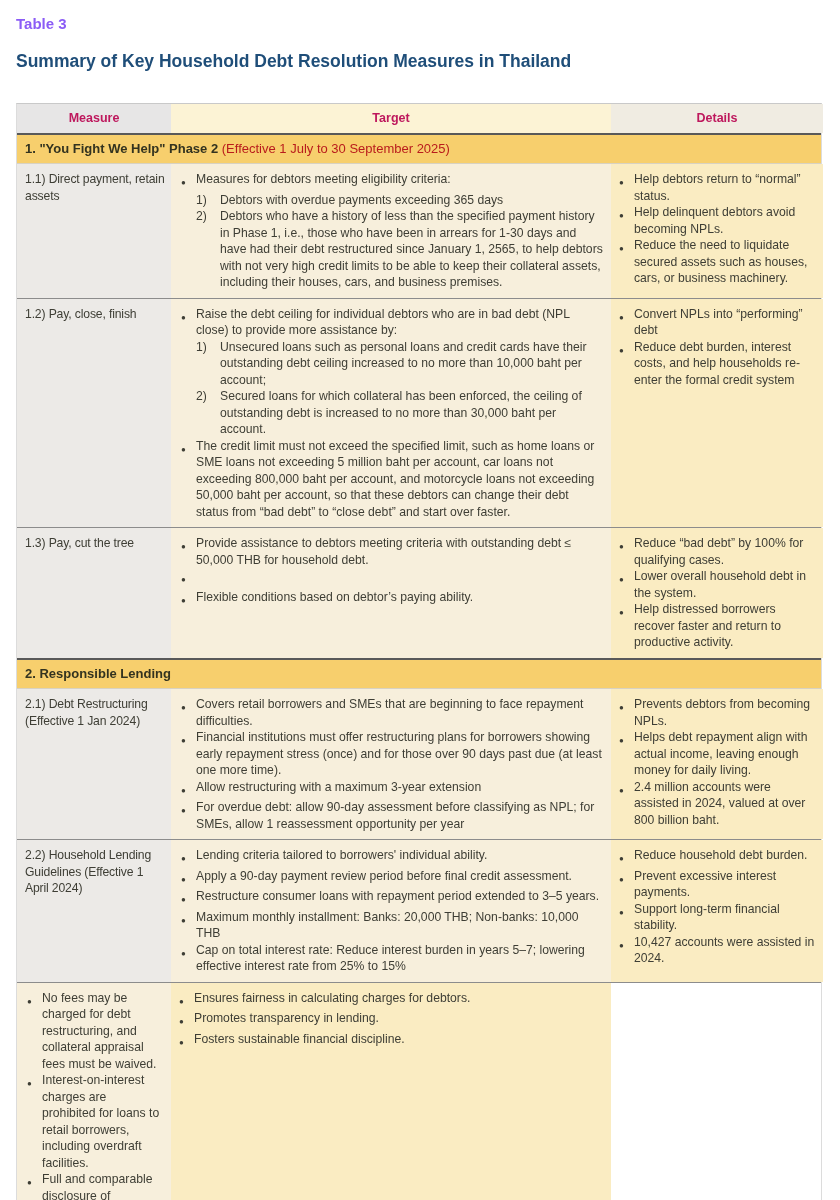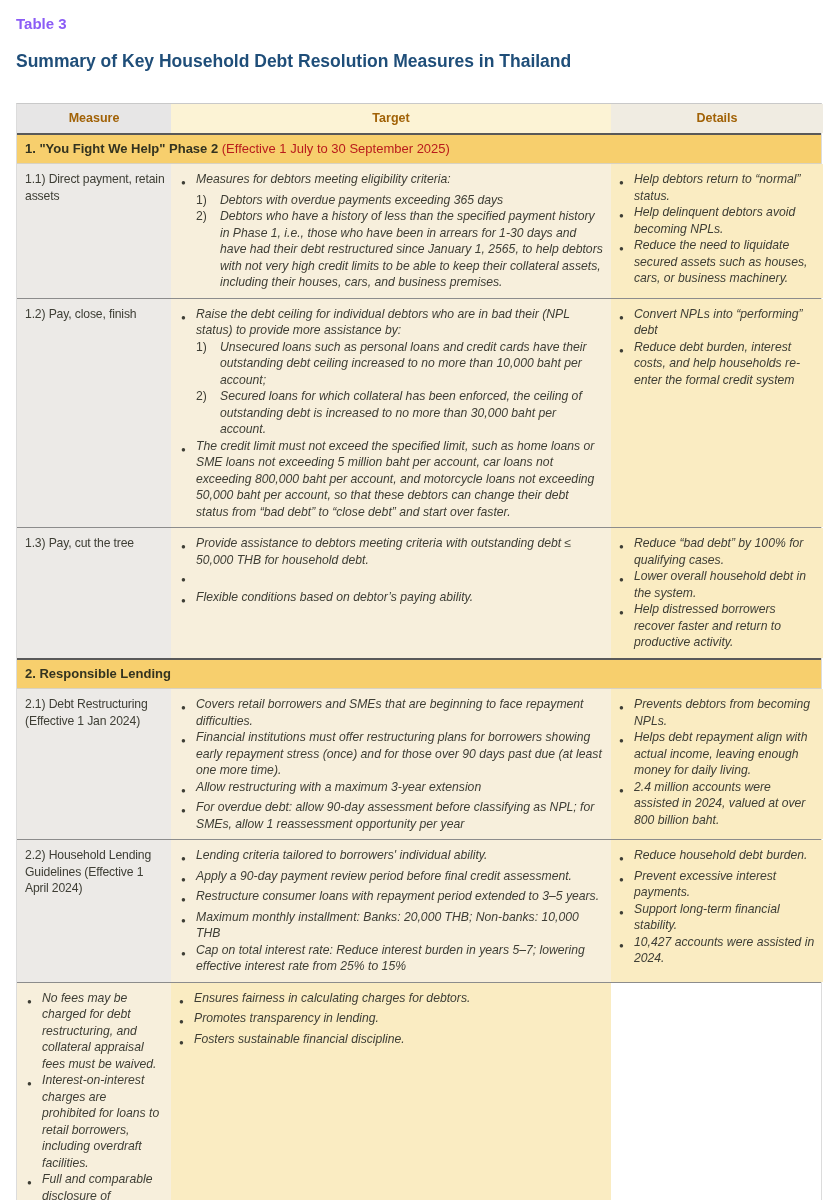--- a/index.html
+++ b/index.html
@@ -36,21 +36,21 @@
     border-bottom:2px solid var(--dark-line);
     font-size:12.2px;
     line-height:16.5px;
   }
   .row{
     display:grid;
     grid-template-columns:154px 440px 212px;
   }
   .hdr-row{border-bottom:2px solid var(--dark-line);}
   .hdr-cell{
-    font-weight:bold;color:#a16207;text-align:center;
+    font-weight:bold;color:#be185d;text-align:center;
     padding:6px 4px;font-size:12.5px;
   }
   .hdr-measure{background:var(--hdr-measure);}
   .hdr-details{background:var(--hdr-details);}
   .hdr-target{background:var(--hdr-target);}
   .section-row{
     background:var(--gold);
     padding:6px 4px 6px 8px;
     font-size:13px;
     border-bottom:1px solid #d8d2c2;
@@ -64,21 +64,21 @@
   .cell-measure{background:var(--cell-measure);padding:7px 5px 7px 8px;letter-spacing:-0.15px;}
   .cell-details{background:var(--cell-details);padding:7px 8px 7px 10px;}
   .cell-target{background:var(--cell-target);padding:7px 6px 7px 8px;}
   .item{display:flex;align-items:flex-start;}
   .marker{
     flex:none;width:15px;font-size:8px;padding-top:4px;color:var(--text);
   }
   .item.num .marker{
     width:24px;margin-left:15px;font-size:12.2px;padding-top:0;
   }
-  .itext{flex:1 1 auto;font-style:italic;}
+  .itext{flex:1 1 auto;}
 </style>
 </head>
 <body>
 
 <div class="table-label">Table 3</div>
 <div class="doc-title">Summary of Key Household Debt Resolution Measures in Thailand</div>
 
 <div class="tbl">
   <div class="row hdr-row">
     <div class="hdr-cell hdr-measure">Measure</div>
@@ -120,21 +120,21 @@
           </div>
         </div>
       </div>
       <div class="row data-row">
         <div class="cell cell-measure">
           <div>1.2) Pay, close, finish</div>
         </div>
         <div class="cell cell-details">
           <div class="item">
             <span class="marker">●</span>
-            <span class="itext">Raise the debt ceiling for individual debtors who are in bad their (NPL status) to provide more assistance by:</span>
+            <span class="itext">Raise the debt ceiling for individual debtors who are in bad debt (NPL close) to provide more assistance by:</span>
           </div>
           <div class="item num">
             <span class="marker">1)</span>
             <span class="itext">Unsecured loans such as personal loans and credit cards have their outstanding debt ceiling increased to no more than 10,000 baht per account;</span>
           </div>
           <div class="item num">
             <span class="marker">2)</span>
             <span class="itext">Secured loans for which collateral has been enforced, the ceiling of outstanding debt is increased to no more than 30,000 baht per account.</span>
           </div>
           <div class="item">

